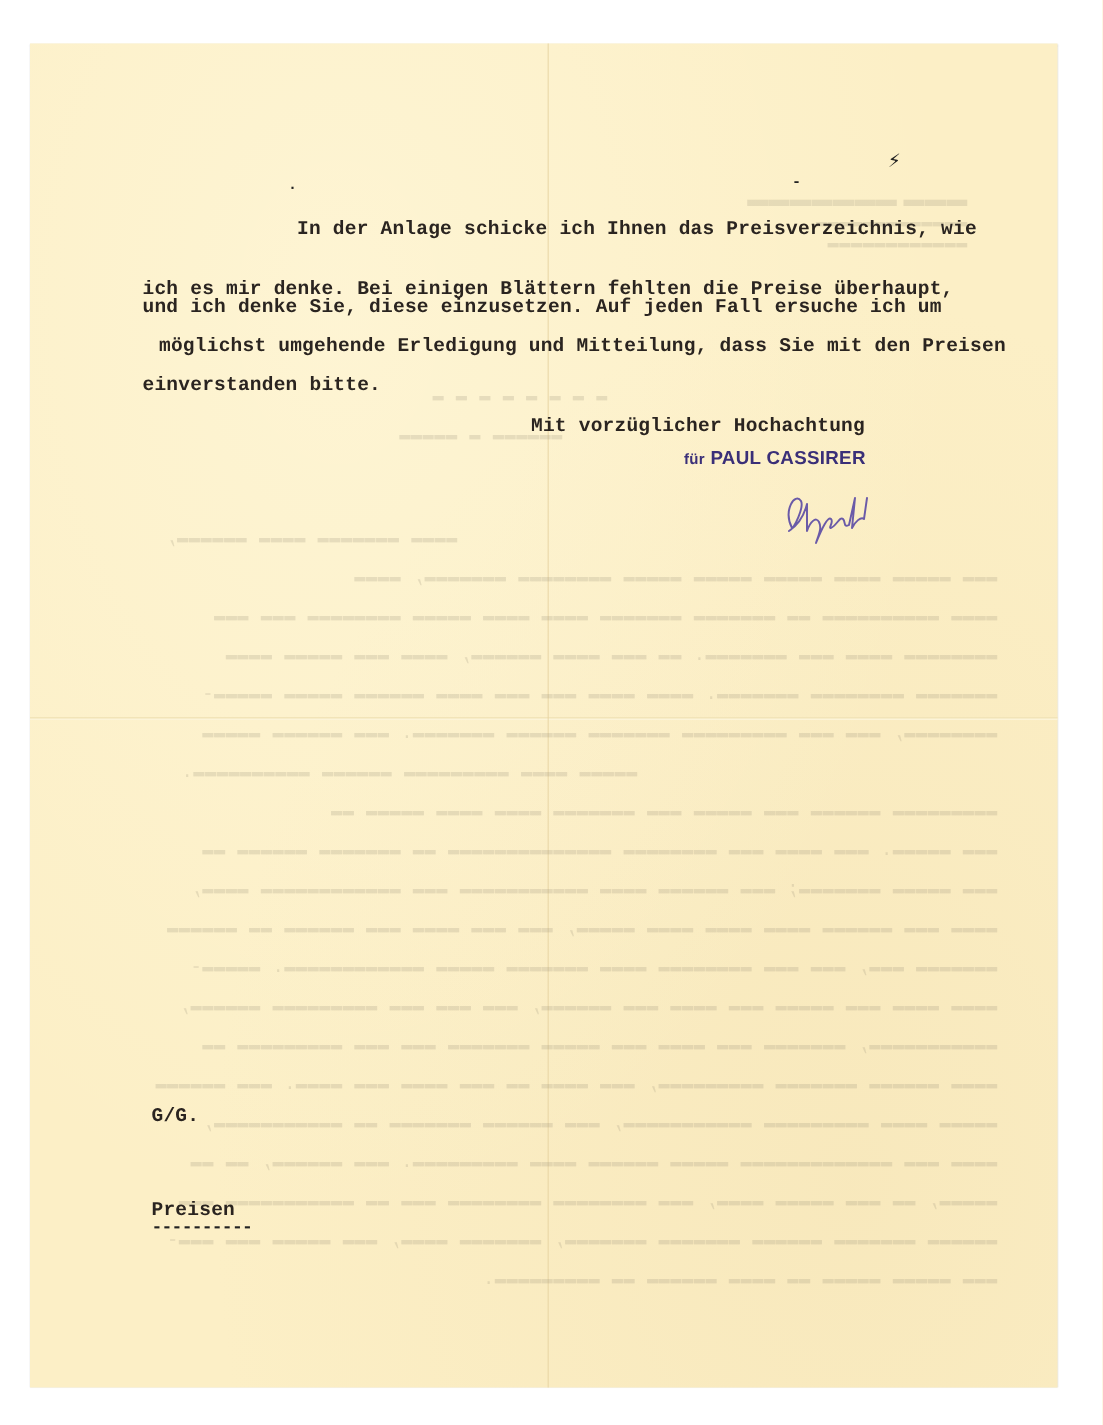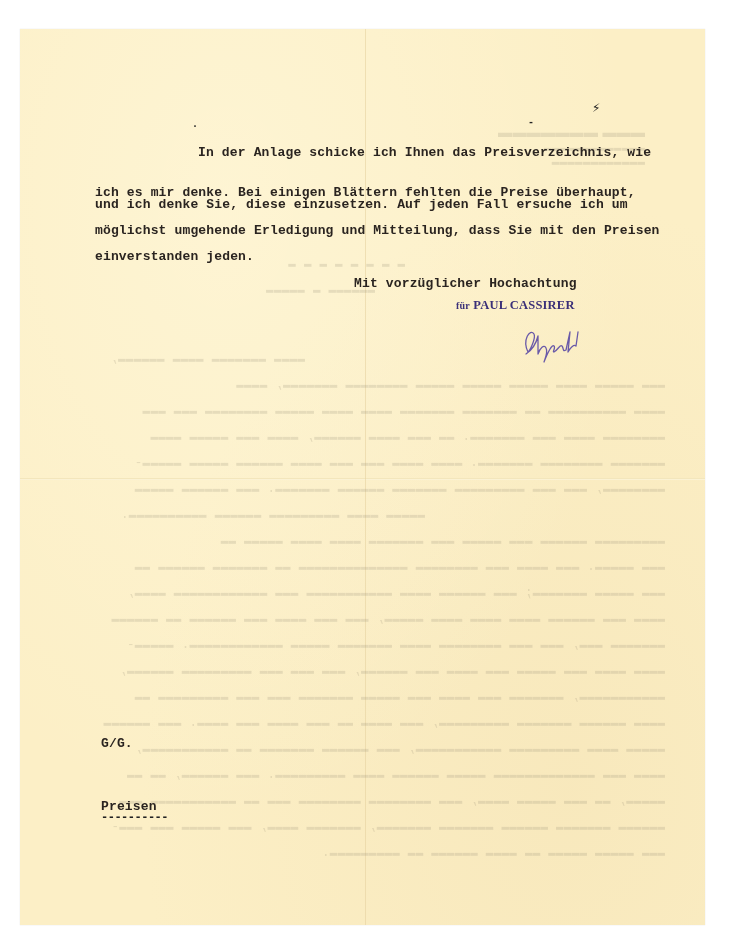--- a/index.html
+++ b/index.html
@@ -27,21 +27,21 @@
     position: absolute; left: 40px; right: 40px; color: rgba(150,140,120,0.22);
     font-size: 12.5px; white-space: nowrap; overflow: hidden; transform: scaleX(-1);
     letter-spacing: 0.3px;
   }
   .line {
     position: absolute; color: #2a2420; font-size: 13px; white-space: nowrap;
     letter-spacing: 0.15px; font-weight: 700;
   }
   .stamp {
     position: absolute; left: 456px; top: 266px; color: #3a2f78;
-    font-family: Liberation Serif, serif; font-weight: 700; font-size: 12.5px;
+    font-family: Liberation Sans, sans-serif; font-weight: 700; font-size: 12.5px;
     letter-spacing: 0.2px;
   }
   .stamp .small { font-size: 10px; }
   .signature { position: absolute; left: 495px; top: 290px; }
   .mark { position: absolute; color: #222; font-size: 13px; font-weight: 700; }
   .underline-dashes {
     position: absolute; left: 82px; top: 785px; color: #222; font-size: 12px;
     font-weight: 700; letter-spacing: -0.5px;
   }
 </style>
@@ -82,22 +82,22 @@
 
   <div class="mark" style="left:572px;top:70px;font-size:14px;">⚡</div>
   <div class="mark" style="left:172px;top:92px;font-size:10px;">·</div>
   <div class="mark" style="left:508px;top:88px;font-size:10px;">‐</div>
 </div>
 
 <div>
   <div class="line" style="left:198px;top:145px;">In der Anlage schicke ich Ihnen das Preisverzeichnis, wie</div>
   <div class="line" style="left:95px;top:185px;text-align:center;">ich es mir denke.  Bei einigen Blättern fehlten die Preise überhaupt,</div>
   <div class="line" style="left:95px;top:197px;">und ich denke Sie, diese einzusetzen.  Auf jeden Fall ersuche ich um</div>
-  <div class="line" style="left:95px;top:223px;">möglichst umgehende Erledigung und Mitteilung, dass Sie mit den Preisen</div>
-  <div class="line" style="left:95px;top:249px;">einverstanden jeden.</div>
+  <div class="line" style="left:106px;top:223px;">möglichst umgehende Erledigung und Mitteilung, dass Sie mit den Preisen</div>
+  <div class="line" style="left:95px;top:249px;">einverstanden bitte.</div>
   <div class="line" style="left:354px;top:276px;text-align:center;">Mit vorzüglicher Hochachtung</div>
 </div>
 
 <div class="stamp" style="top:298px;">
   <span class="small">für</span>
   <span>PAUL CASSIRER</span>
 </div>
 
 <div class="signature" style="top:322px;left:518px;">
   <svg width="70" height="44" viewBox="0 0 70 44">

